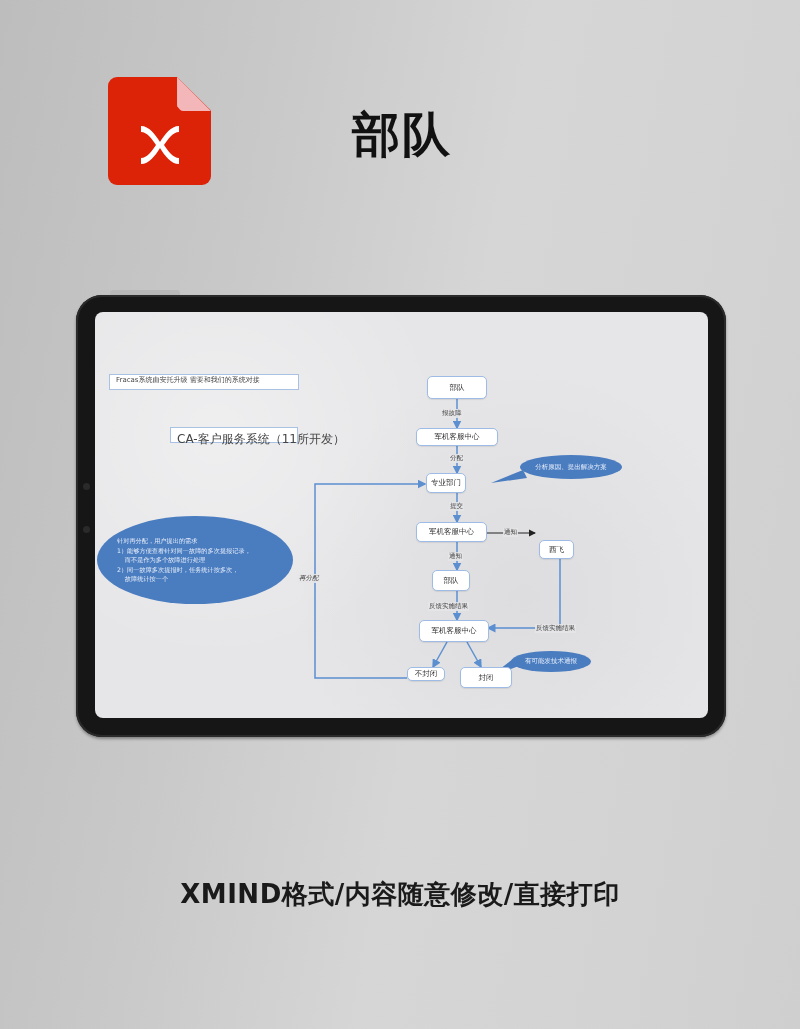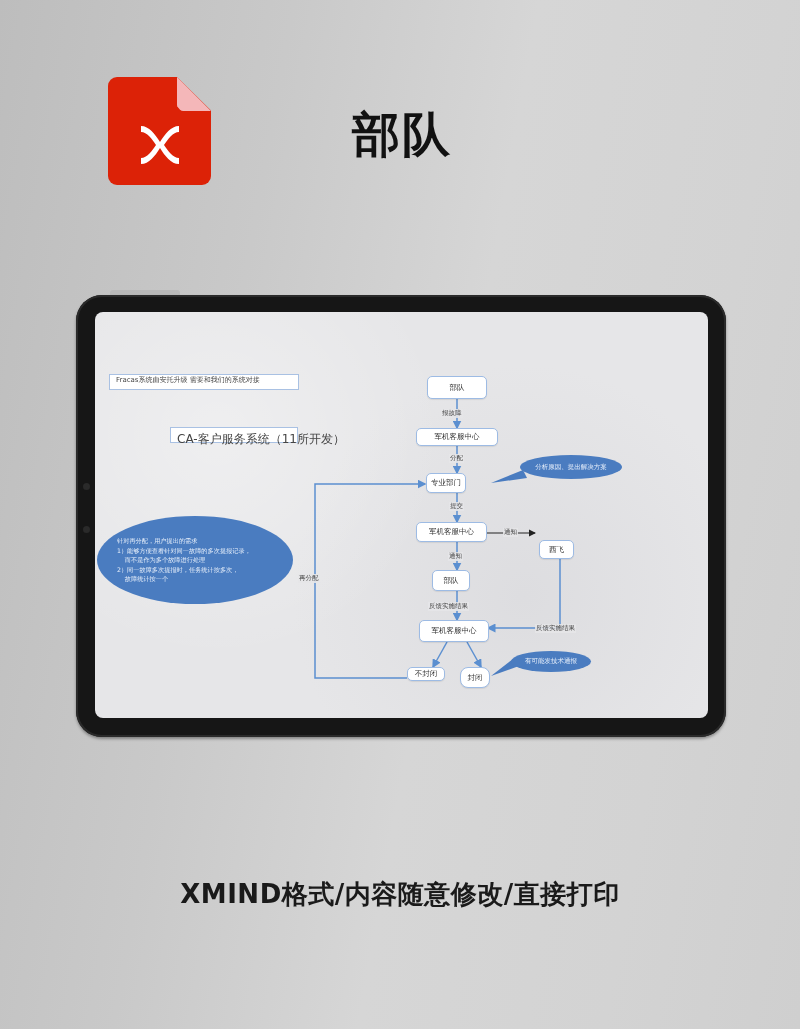--- a/index.html
+++ b/index.html
@@ -112,30 +112,30 @@
 
 
     <div class="node" style="left:332px; top:64px; width:60px; height:23px;">部队</div>
     <div class="node" style="left:321px; top:116px; width:82px; height:18px;">军机客服中心</div>
     <div class="node" style="left:331px; top:161px; width:40px; height:20px;">专业部门</div>
     <div class="node" style="left:321px; top:210px; width:71px; height:20px;">军机客服中心</div>
     <div class="node" style="left:444px; top:211px; width:35px; height:19px;margin-top:17px;">西飞</div>
     <div class="node" style="left:337px; top:258px; width:38px; height:21px;">部队</div>
     <div class="node" style="left:324px; top:308px; width:70px; height:22px;">军机客服中心</div>
     <div class="node" style="left:312px; top:355px; width:38px; height:14px;">不封闭</div>
-    <div class="node" style="left:365px; top:355px; width:30px; height:21px;border-radius:8px;">封闭</div>
+    <div class="node" style="left:365px; top:355px; width:52px; height:21px;">封闭</div>
 
     <div class="edge-label" style="left:346px; top:97px;">报故障</div>
     <div class="edge-label" style="left:354px; top:142px;">分配</div>
     <div class="edge-label" style="left:354px; top:190px;">提交</div>
     <div class="edge-label" style="left:408px; top:216px;">通知</div>
     <div class="edge-label" style="left:353px; top:240px;">通知</div>
     <div class="edge-label" style="left:333px; top:290px;">反馈实施结果</div>
     <div class="edge-label" style="left:440px; top:312px;">反馈实施结果</div>
-    <div class="edge-label" style="left:203px; top:262px;">再分配</div>
+    <div class="edge-label" style="left:203px; top:262px;font-style:italic;">再分配</div>
 
     <div class="bubble" style="left:425px; top:143px; width:102px; height:24px;">分析原因、提出解决方案</div>
     <div class="bubble" style="left:416px; top:339px; width:80px; height:21px;">有可能发技术通报</div>
     <div class="bubble" style="left:2px; top:204px; width:196px; height:88px; flex-direction:column; align-items:flex-start; padding-left:20px; line-height:9.5px; font-size:6.2px;">
       <div>针对再分配，用户提出的需求</div>
       <div>1）能够方便查看针对同一故障的多次提报记录，</div>
       <div style="white-space:pre;">    而不是作为多个故障进行处理</div>
       <div>2）同一故障多次提报时，任务统计按多次，</div>
       <div style="white-space:pre;">    故障统计按一个</div>
     </div>

